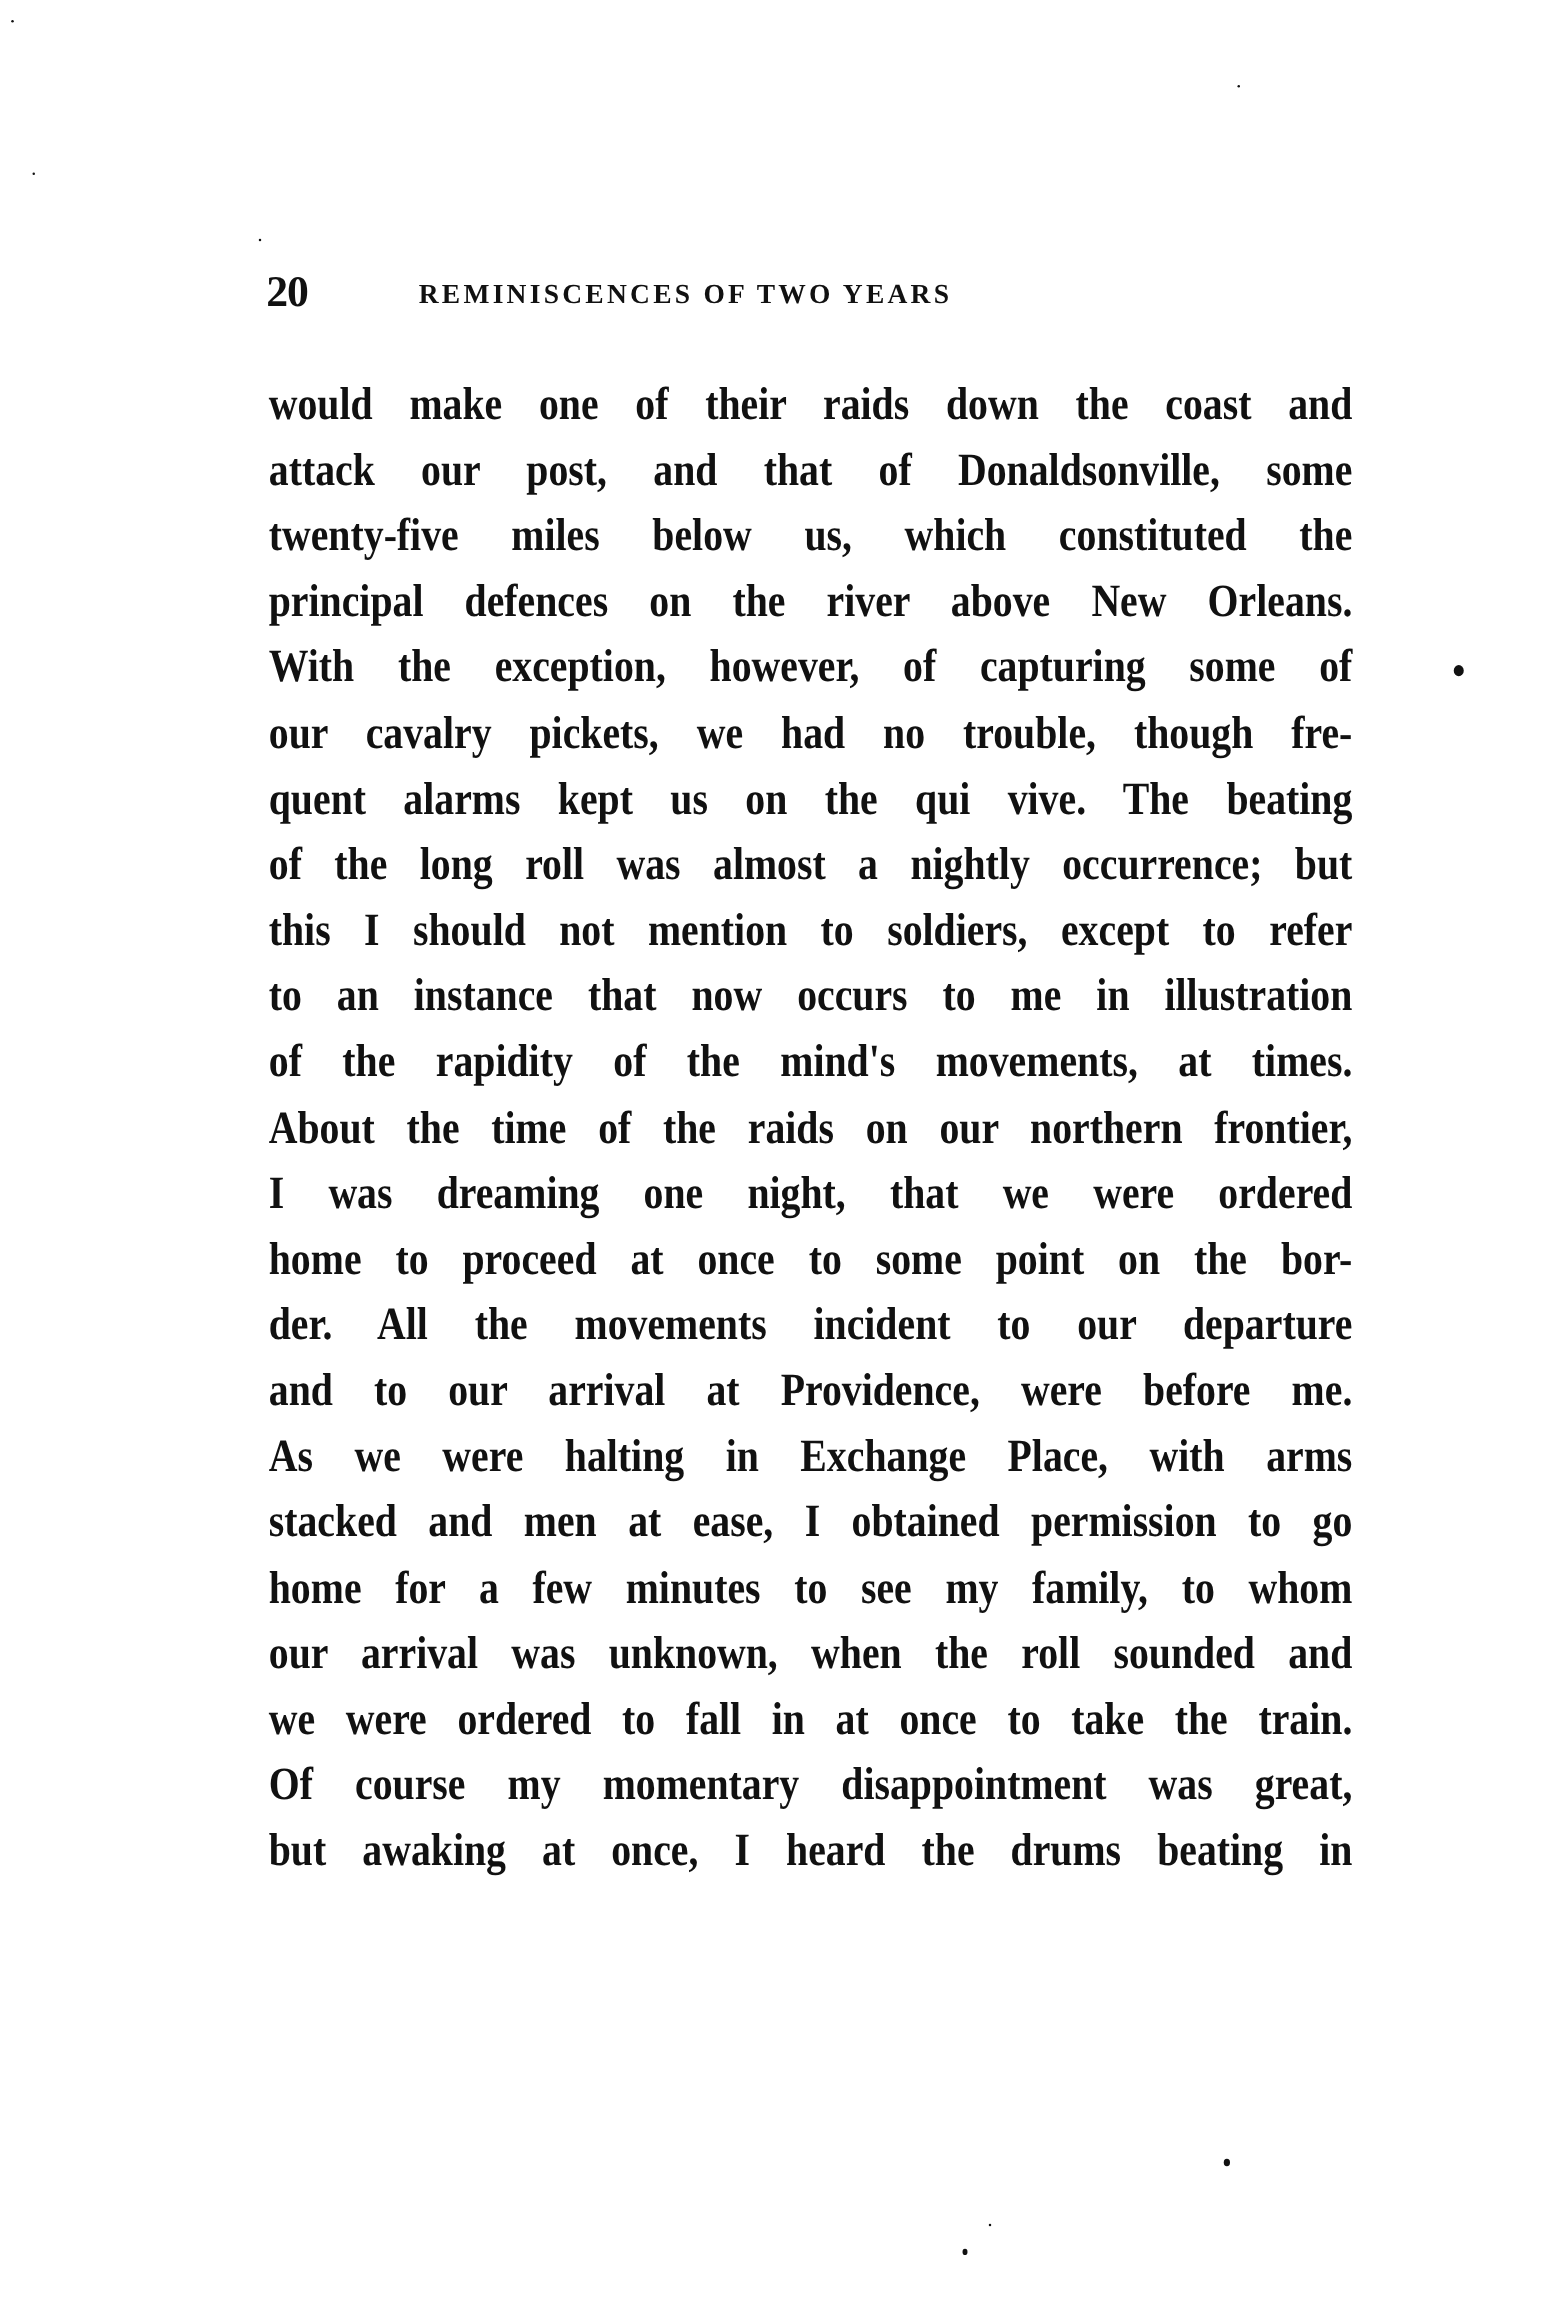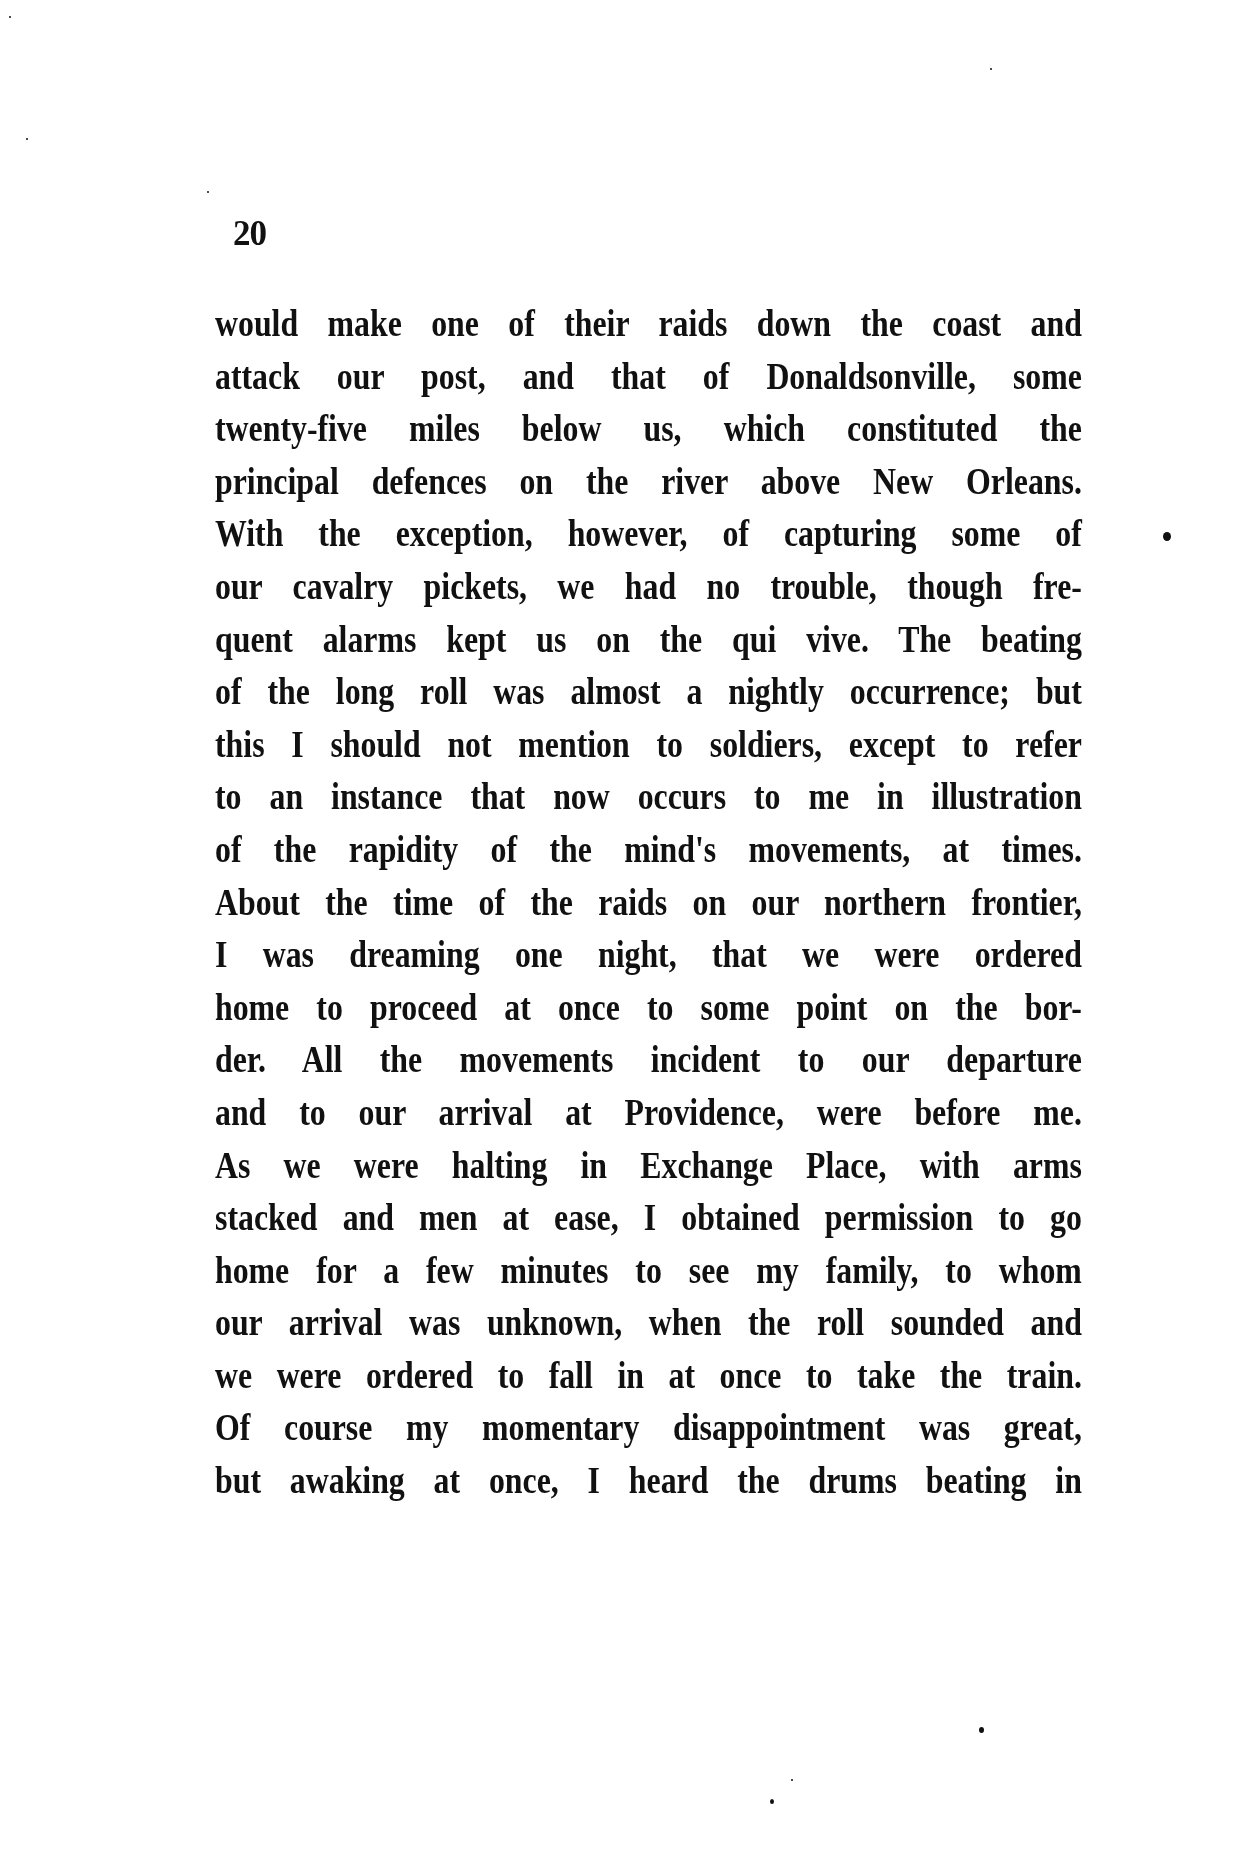--- a/index.html
+++ b/index.html
@@ -14,21 +14,20 @@
       overflow: hidden;
       color: #111111;
       font-family: "Liberation Serif", "DejaVu Serif", serif;
     }
     .page-header {
       position: absolute;
       left: 213px;
       top: 214px;
       width: 870px;
       height: 40px;
-      margin-left: 20px;
     }
     .page-number {
       position: absolute;
       left: 0;
       top: 0;
       font-size: 35px;
       font-weight: bold;
       line-height: 40px;
       letter-spacing: -1px;
     }
@@ -67,20 +66,21 @@
       position: absolute;
       background: #111111;
       border-radius: 50%;
     }
   </style>
 </head>
 <body>
 
 <div class="page-header">
   <span class="page-number">20</span>
+  <span class="running-head">REMINISCENCES OF TWO YEARS</span>
 </div>
 
 <div class="body-text">
   <span class="text-line">would make one of their raids down the coast and</span>
   <span class="text-line">attack our post, and that of Donaldsonville, some</span>
   <span class="text-line">twenty-five miles below us, which constituted the</span>
   <span class="text-line">principal defences on the river above New Orleans.</span>
   <span class="text-line">With the exception, however, of capturing some of</span>
   <span class="text-line">our cavalry pickets, we had no trouble, though fre-</span>
   <span class="text-line">quent alarms kept us on the qui vive. The beating</span>

